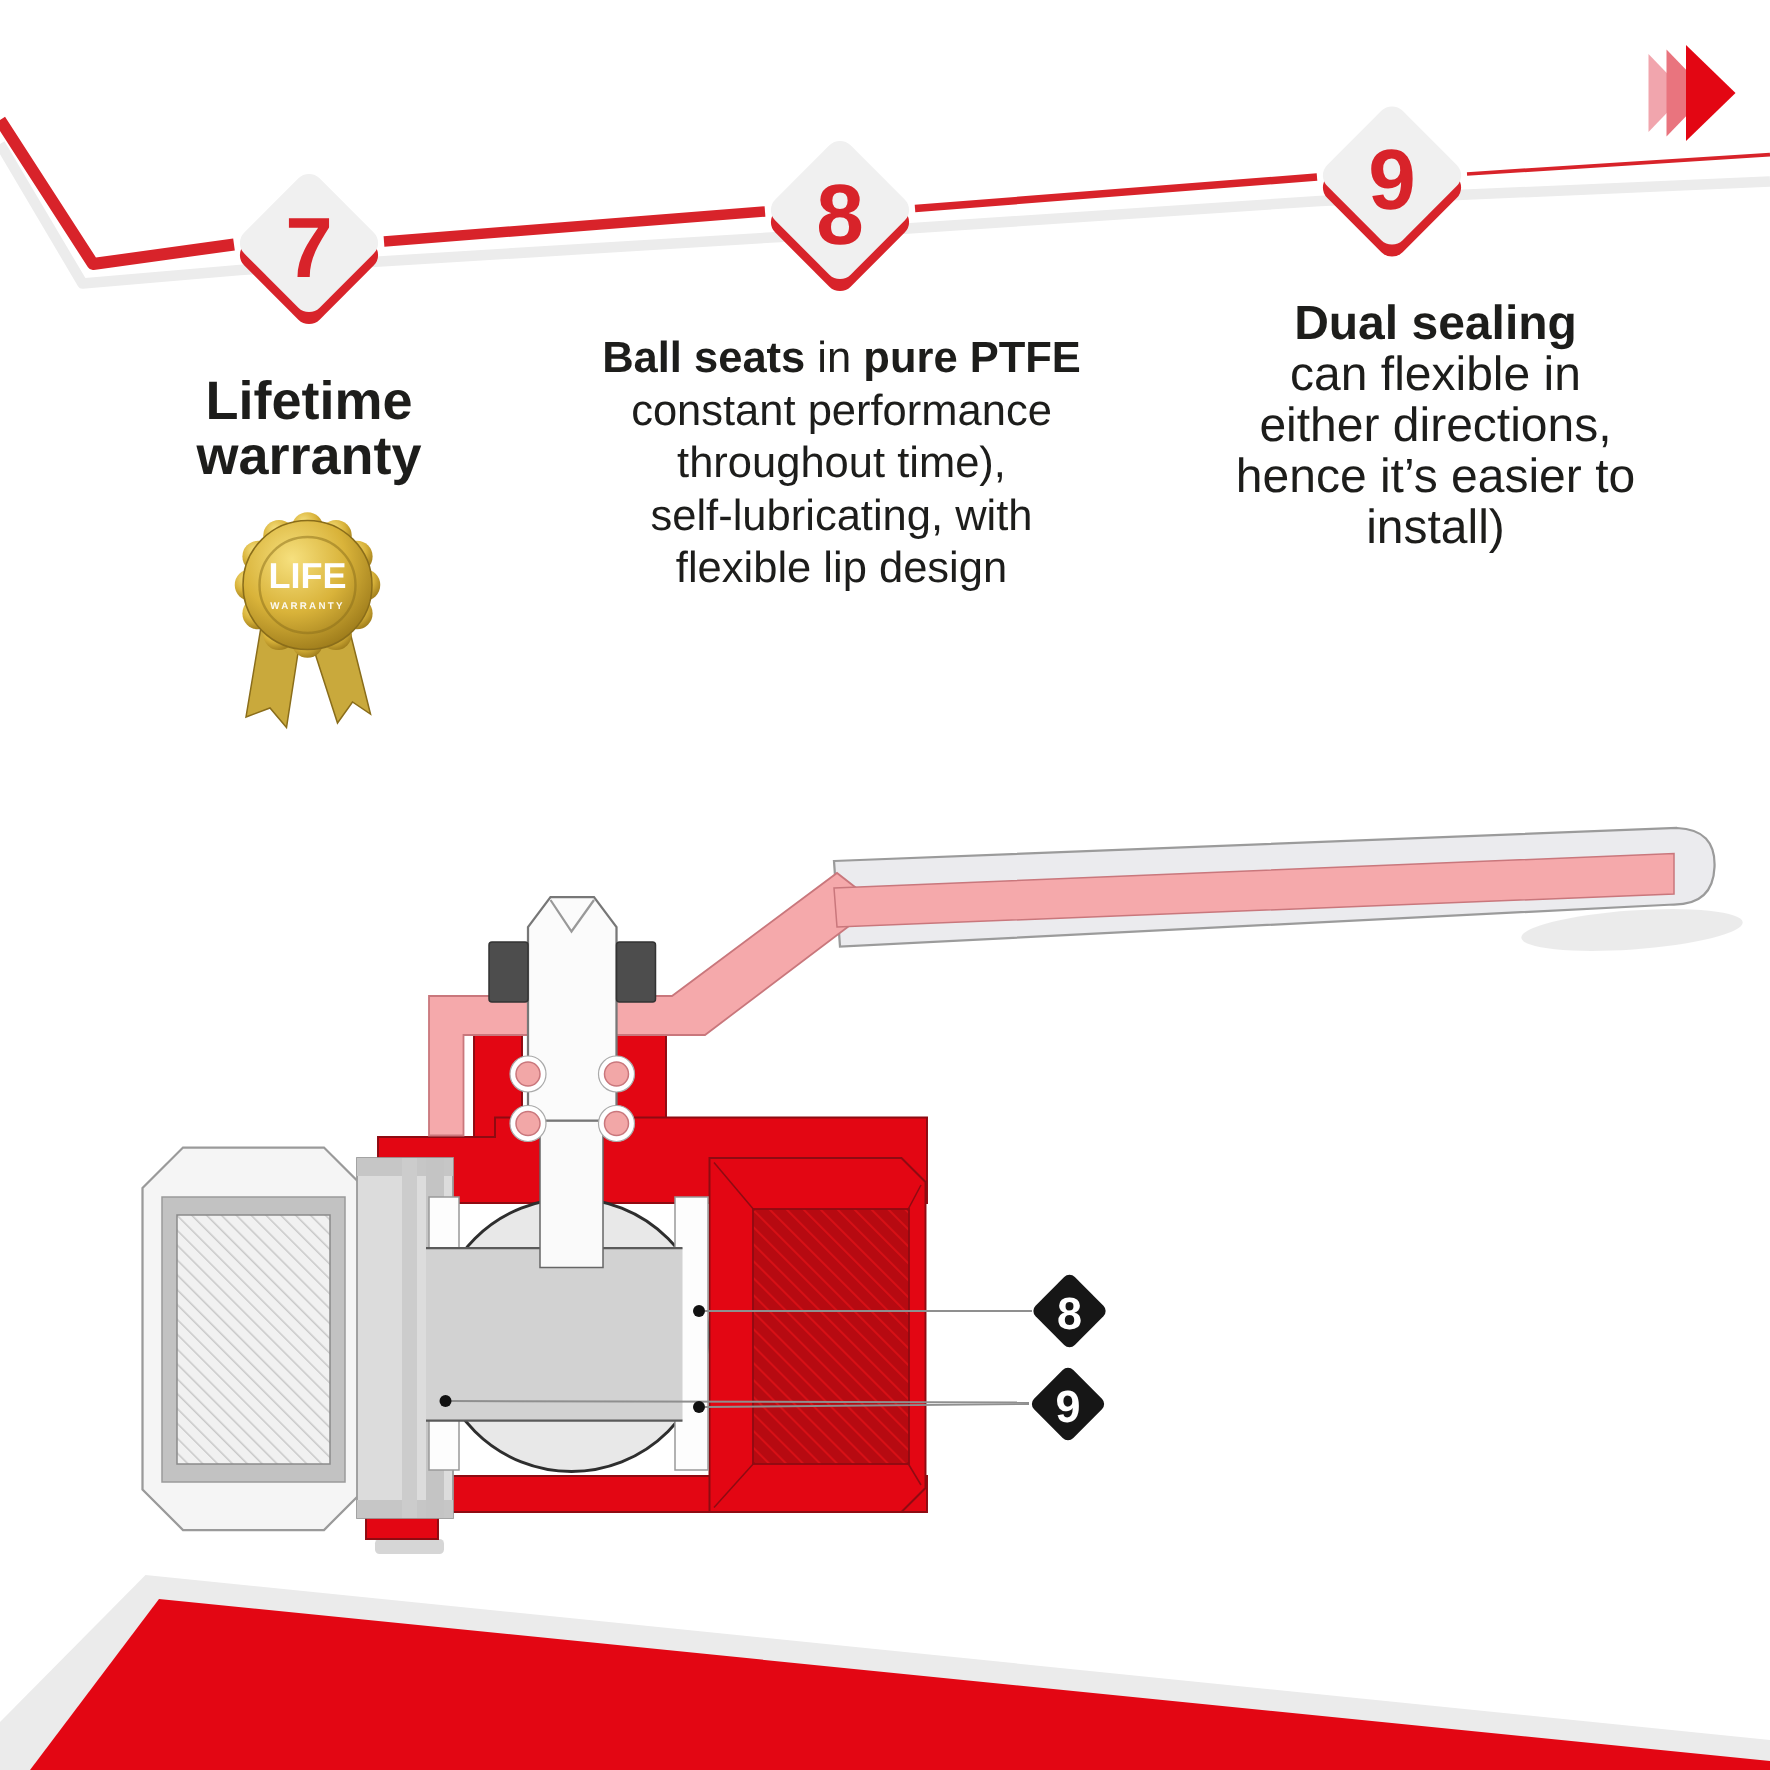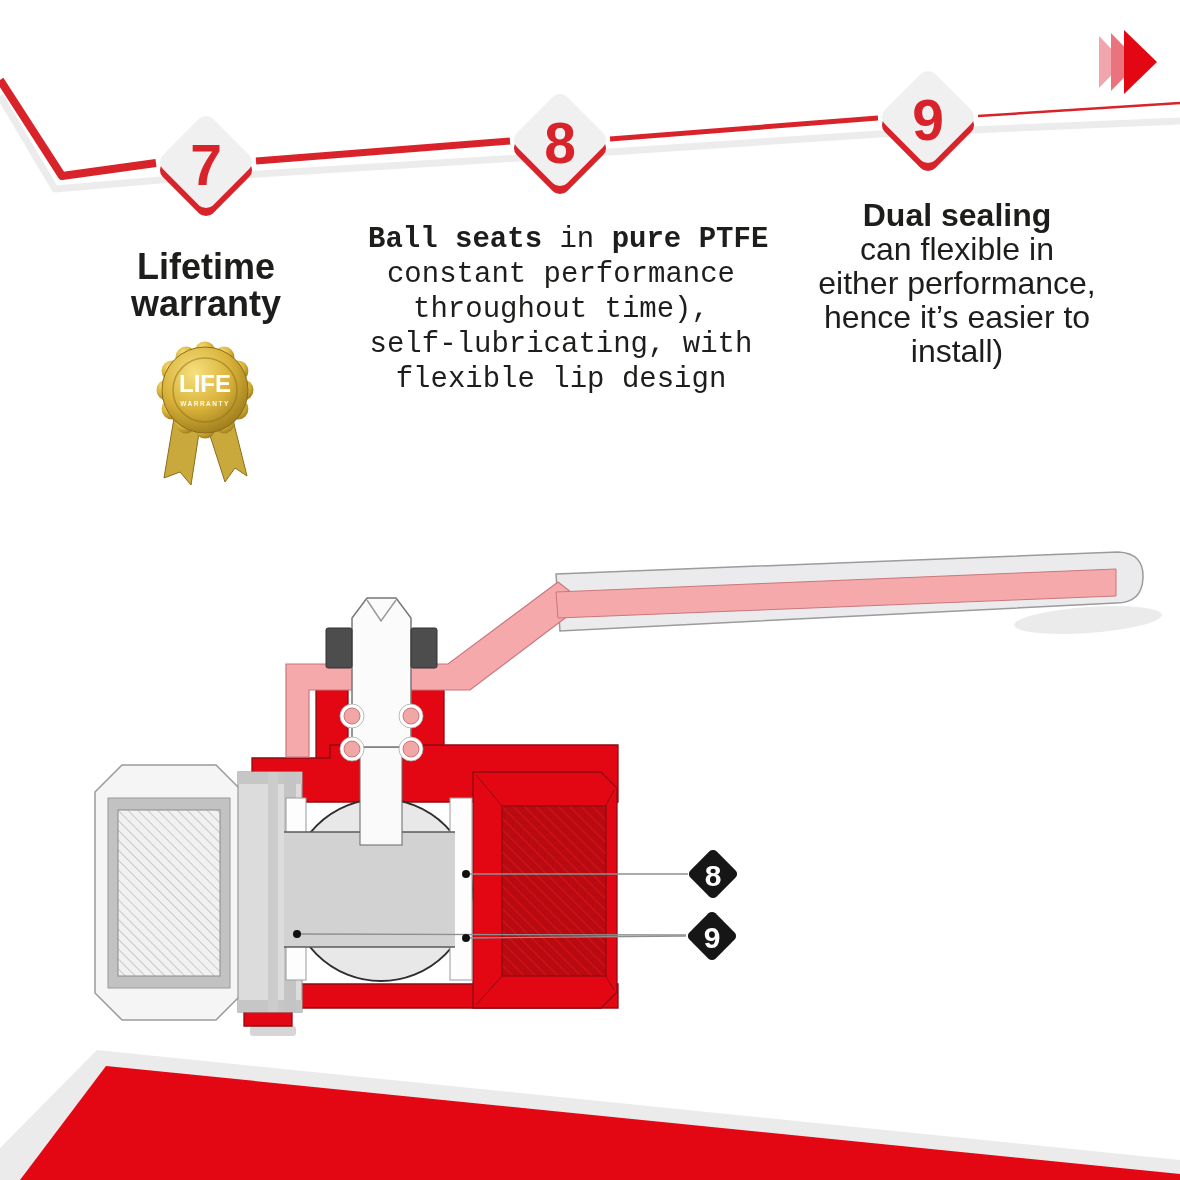--- a/index.html
+++ b/index.html
@@ -4,21 +4,21 @@
 <style>
   html,body{margin:0;padding:0;background:#fff;}
   #canvas{position:relative;width:1180px;height:1180px;background:#ffffff;overflow:hidden;
           font-family:"Liberation Sans", sans-serif;}
   #scene{position:absolute;left:0;top:0;}
   .feature{position:absolute;text-align:center;color:#1d1d1b;}
   .feature .fline{white-space:nowrap;}
   .feature span{font-weight:400;}
   .feature span.b{font-weight:700;}
   #feature-7{left:56px;top:248px;width:300px;font-size:36px;line-height:37px;font-weight:700;}
-  #feature-8{left:368px;top:222px;width:386px;font-size:29px;line-height:35px;font-family:Liberation Mono, monospace;}
+  #feature-8{left:368px;top:222px;width:386px;font-size:29px;line-height:35px;}
   #feature-9{left:786px;top:198px;width:342px;font-size:32px;line-height:34px;}
 </style>
 </head>
 <body>
 
 <div id="canvas">
 
 <svg id="scene" width="1180" height="1180" viewBox="0 0 1180 1180">
   <defs>
     <pattern id="hatchGray" width="7" height="7" patternUnits="userSpaceOnUse" patternTransform="rotate(-45)">
@@ -202,18 +202,18 @@
 <div id="feature-8" class="feature">
       <div class="fline"><span class="b">Ball seats</span><span> in </span><span class="b">pure PTFE</span></div>
       <div class="fline"><span>constant performance</span></div>
       <div class="fline"><span>throughout time),</span></div>
       <div class="fline"><span>self-lubricating, with</span></div>
       <div class="fline"><span>flexible lip design</span></div>
     </div>
 <div id="feature-9" class="feature">
       <div class="fline"><span class="b">Dual sealing</span></div>
       <div class="fline"><span>can flexible in</span></div>
-      <div class="fline"><span>either performance,</span></div>
+      <div class="fline"><span>either directions,</span></div>
       <div class="fline"><span>hence it’s easier to</span></div>
       <div class="fline"><span>install)</span></div>
     </div>
 
 </div>
 
 </body></html>

